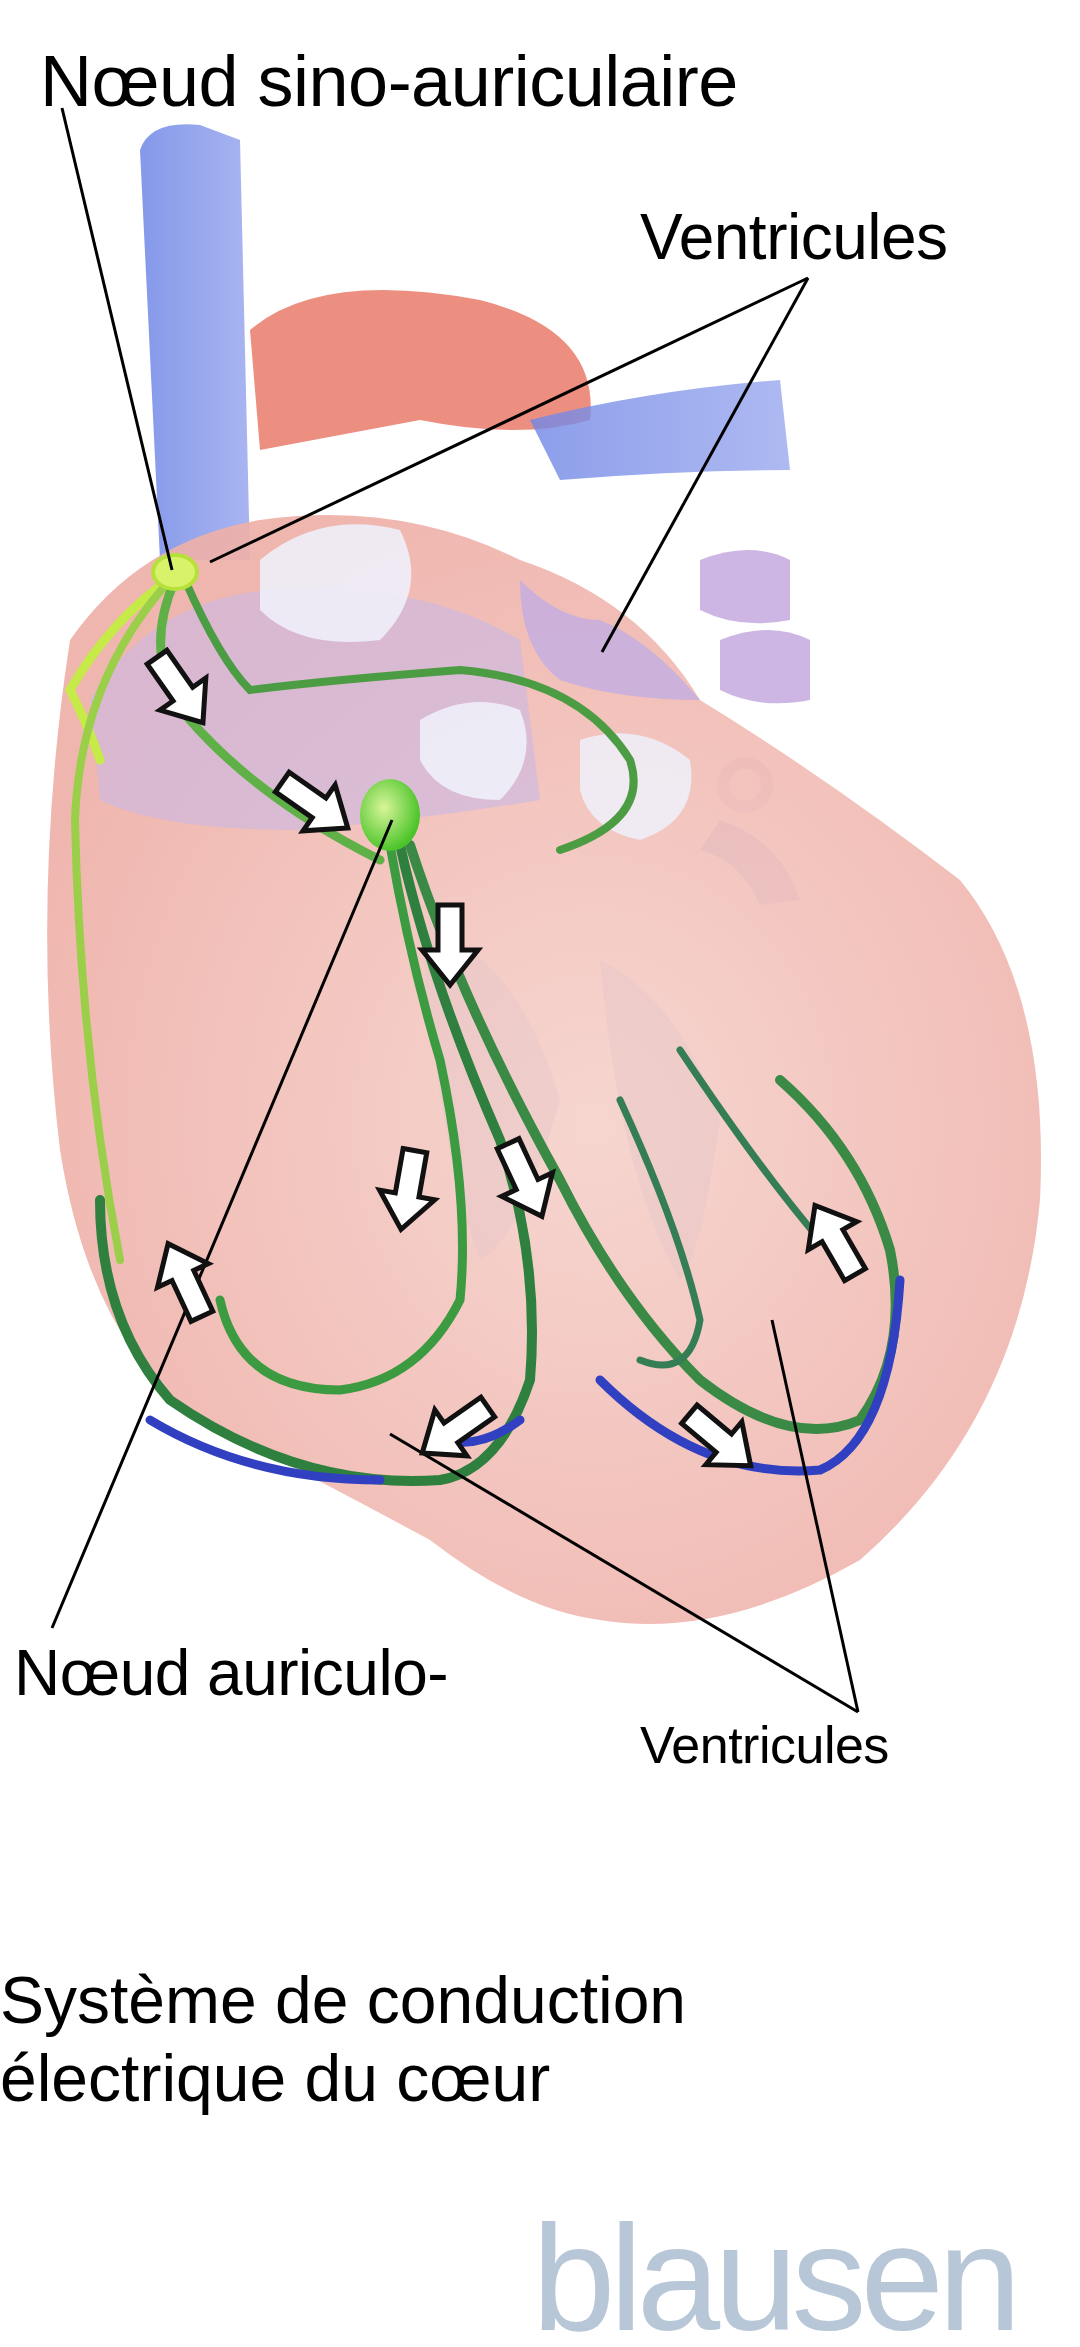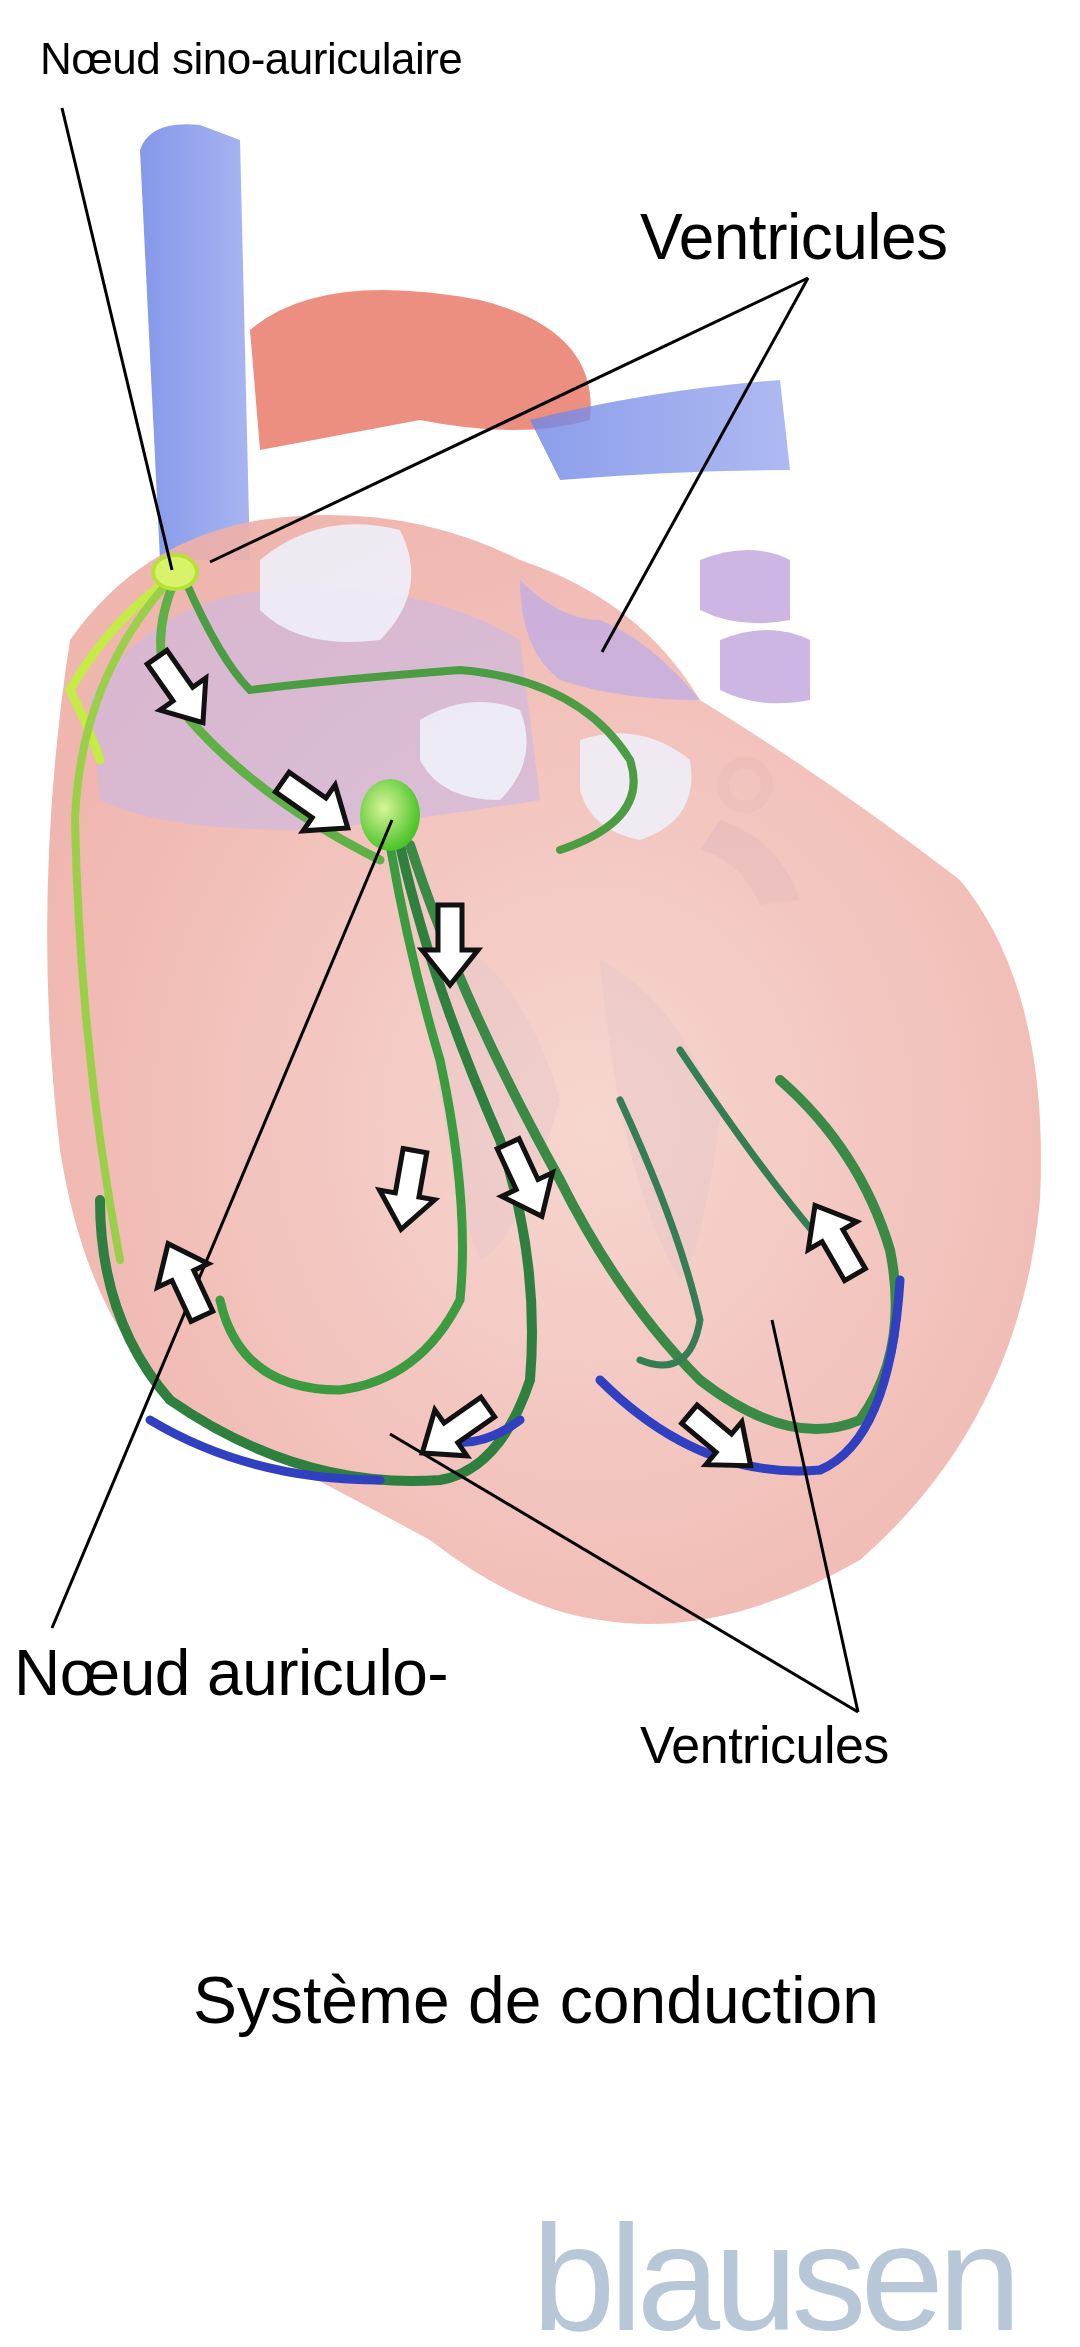--- a/index.html
+++ b/index.html
@@ -1,22 +1,22 @@
 <!DOCTYPE html>
 <html><head>
 <meta charset="utf-8">
 <style>
   html,body{margin:0;padding:0;background:#ffffff;}
   body{width:1080px;height:2347px;position:relative;overflow:hidden;font-family:"Liberation Sans",sans-serif;color:#000;}
   .label{position:absolute;font-family:"Liberation Sans",sans-serif;color:#000;line-height:1.05;white-space:nowrap;}
-  #lbl-sa{left:40px;top:36px;font-size:44px;letter-spacing:-0.5px;}
+  #lbl-sa{left:40px;top:44px;font-size:72px;letter-spacing:-0.5px;}
   #lbl-or{left:640px;top:204px;font-size:64px;letter-spacing:-0.5px;}
   #lbl-av{left:14px;top:1640px;font-size:64px;letter-spacing:-0.5px;}
   #lbl-ve{left:640px;top:1718px;font-size:52px;letter-spacing:-0.5px;}
-  #title{position:absolute;left:0;top:1962px;width:1072px;text-align:center;font-size:66px;line-height:1.18;}
+  #title{position:absolute;left:0;top:1962px;width:1072px;text-align:left;font-size:66px;line-height:1.18;}
   #logo{position:absolute;left:532px;top:2168px;font-size:150px;color:#b8c7d8;letter-spacing:-6px;font-family:"Liberation Sans",sans-serif;margin-top:24px;}
   svg#art{position:absolute;left:0;top:0;}
 </style>
 </head>
 <body>
 
 <svg id="art" width="1080" height="2347" viewBox="0 0 1080 2347">
   <defs>
     <linearGradient id="vein" x1="0" x2="1">
       <stop offset="0" stop-color="#6f86e6"></stop>
@@ -119,15 +119,16 @@
 
 <div class="label" id="lbl-sa">Nœud sino-auriculaire</div>
 <div class="label" id="lbl-or">Ventricules</div>
 <div class="label" id="lbl-av">
   <div>Nœud auriculo-</div>
 </div>
 <div class="label" id="lbl-ve">Ventricules</div>
 
 <div id="title">
   <div>Système de conduction</div>
+  <div>électrique du cœur</div>
 </div>
 
 <div id="logo">blausen</div>
 
 </body></html>

